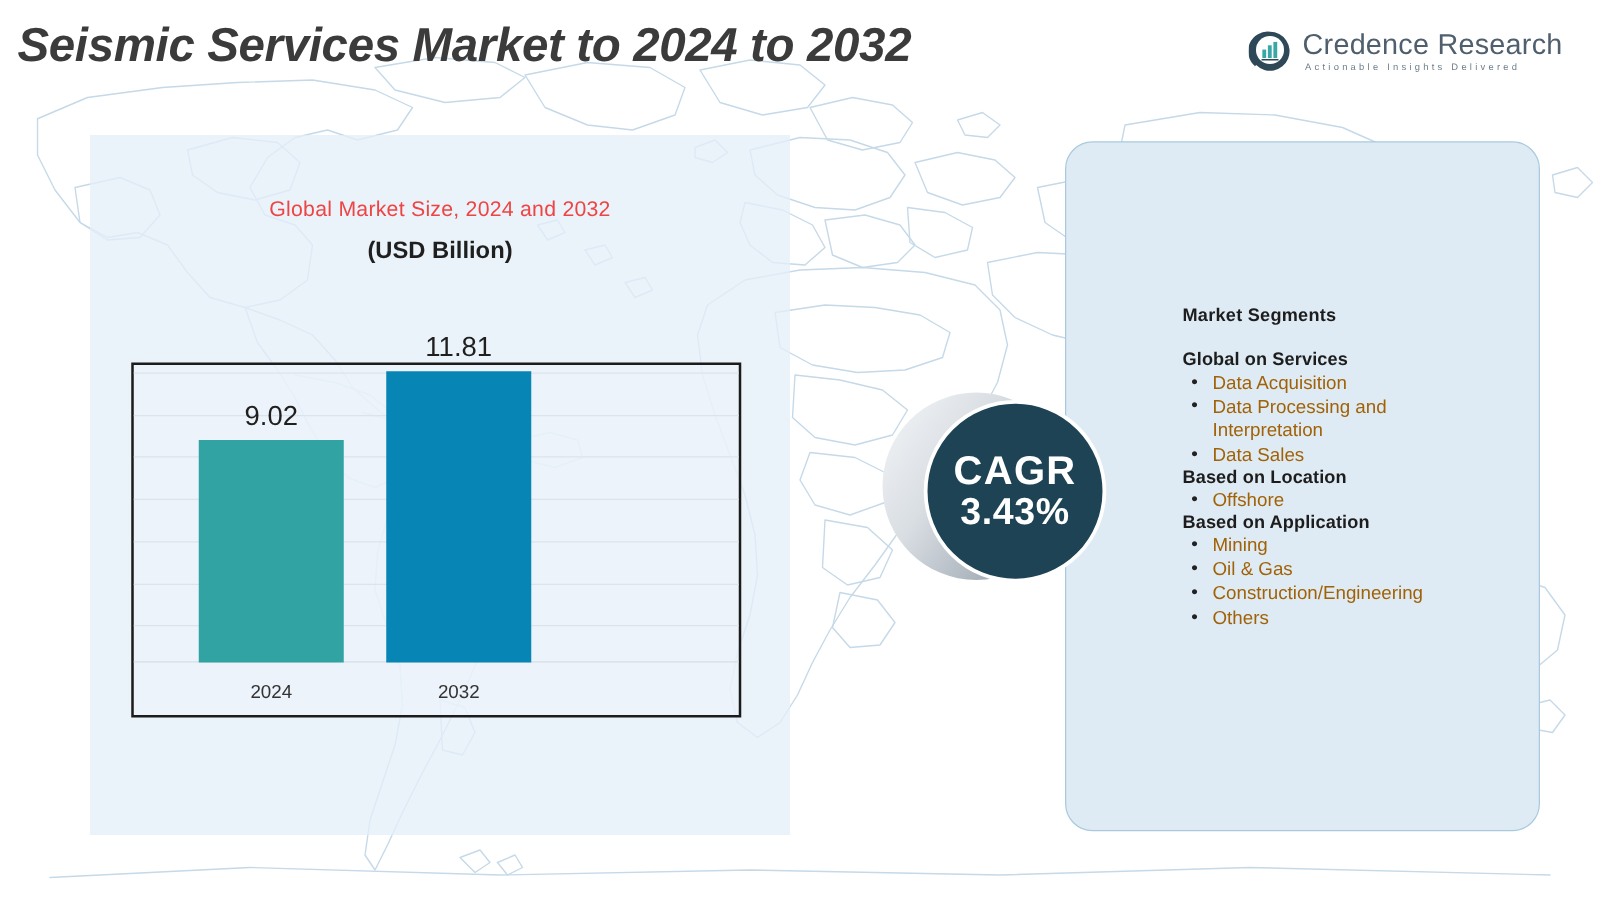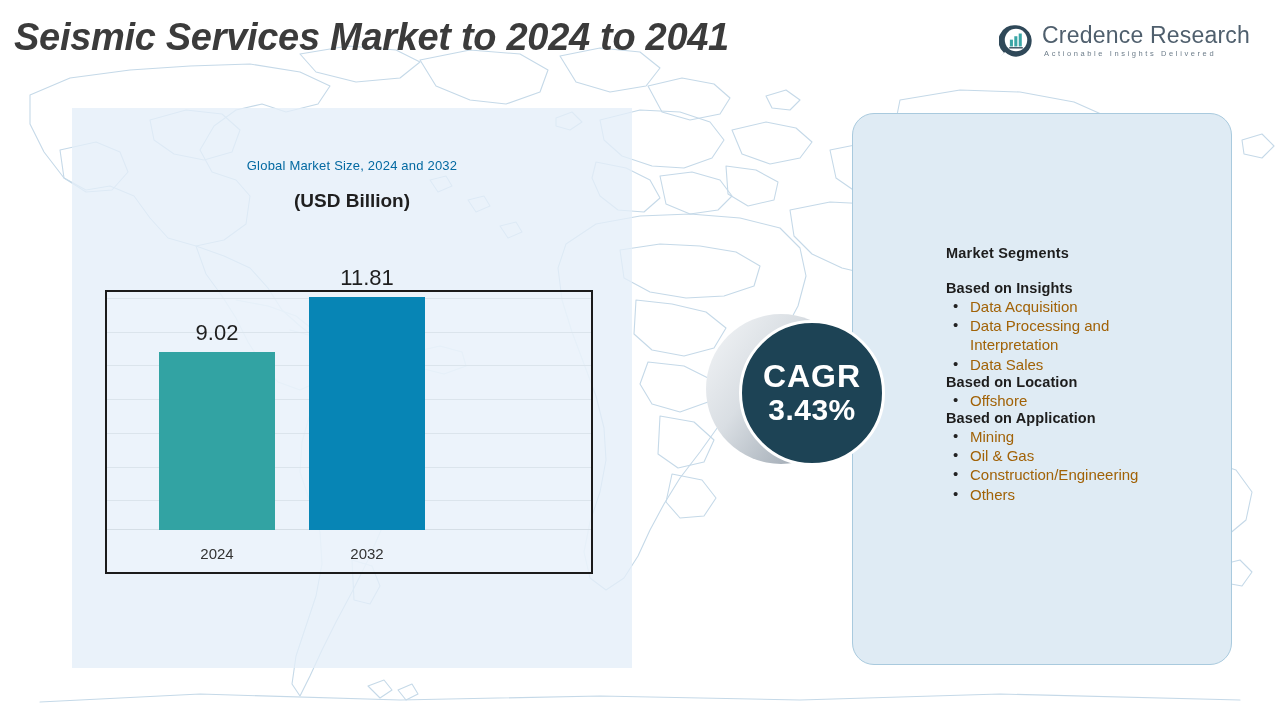--- a/index.html
+++ b/index.html
@@ -32,21 +32,21 @@
     margin-top:3px; margin-left:2px; white-space:nowrap;
   }
 
   
   #left-panel {
     position:absolute; left:72px; top:108px; width:560px; height:560px;
     background:rgba(228,238,248,0.78); z-index:2;
   }
   #chart-title {
     position:absolute; left:72px; top:158px; width:560px; z-index:5;
-    text-align:center; font-size:13px; color:#0369a1; letter-spacing:0.2px;
+    text-align:center; font-size:17px; color:#ef4444; letter-spacing:0.2px;
   }
   #chart-subtitle {
     position:absolute; left:72px; top:190px; width:560px; z-index:5;
     text-align:center; font-size:19px; font-weight:bold; color:#1f1f1f;
   }
 
   
   #chart-box {
     position:absolute; left:105px; top:290px; width:488px; height:284px;
     border:2px solid #1b1b1b; background:rgba(237,244,251,0.55); z-index:4;
@@ -165,21 +165,21 @@
       <path d="M880 330 L892 326 L898 336 L886 342 Z"></path>
       <path d="M430 180 L446 176 L452 186 L438 192 Z"></path>
       <path d="M468 200 L484 196 L490 206 L476 212 Z"></path>
       <path d="M500 226 L516 222 L522 232 L508 238 Z"></path>
       <path d="M1242 140 L1262 134 L1274 146 L1262 158 L1244 154 Z"></path>
 
       <path d="M40 702 L200 694 L400 700 L600 696 L800 700 L1000 694 L1240 700"></path>
     </svg>
   </div>
 
-  <div id="title">Seismic Services Market to 2024 to 2041</div>
+  <div id="title">Seismic Services Market to 2024 to 2032</div>
 
   <div id="logo">
     <svg id="logo-mark" viewBox="0 0 100 100">
       <path d="M50 4 a46 46 0 1 1 -32.5 78.5 L6 94 l9-9 A46 46 0 0 1 50 4 Z" fill="#2f4858"></path>
       <circle cx="50" cy="47" r="33" fill="#ffffff"></circle>
       <rect x="32" y="46" width="9" height="20" fill="#3aa6a6"></rect>
       <rect x="45" y="36" width="9" height="30" fill="#3aa6a6"></rect>
       <rect x="58" y="28" width="9" height="38" fill="#3aa6a6"></rect>
       <path d="M30 70 h40" stroke="#2f4858" stroke-width="4" fill="none"></path>
     </svg>
@@ -223,21 +223,21 @@
     <div id="cagr-circle">
       <div id="cagr-label">CAGR</div>
       <div id="cagr-value">3.43%</div>
     </div>
   </div>
 
   <div id="right-panel"></div>
   <div id="segments">
     <div class="seg-title">Market Segments</div>
     <div id="segment-groups">
-        <div class="seg-group-head">Based on Insights</div>
+        <div class="seg-group-head">Global on Services</div>
         <div class="seg-item">Data Acquisition</div>
         <div class="seg-item">Data Processing and</div>
         <div class="seg-item cont">Interpretation</div>
         <div class="seg-item">Data Sales</div>
         <div class="seg-group-head">Based on Location</div>
         <div class="seg-item">Offshore</div>
         <div class="seg-group-head">Based on Application</div>
         <div class="seg-item">Mining</div>
         <div class="seg-item">Oil &amp; Gas</div>
         <div class="seg-item">Construction/Engineering</div>

